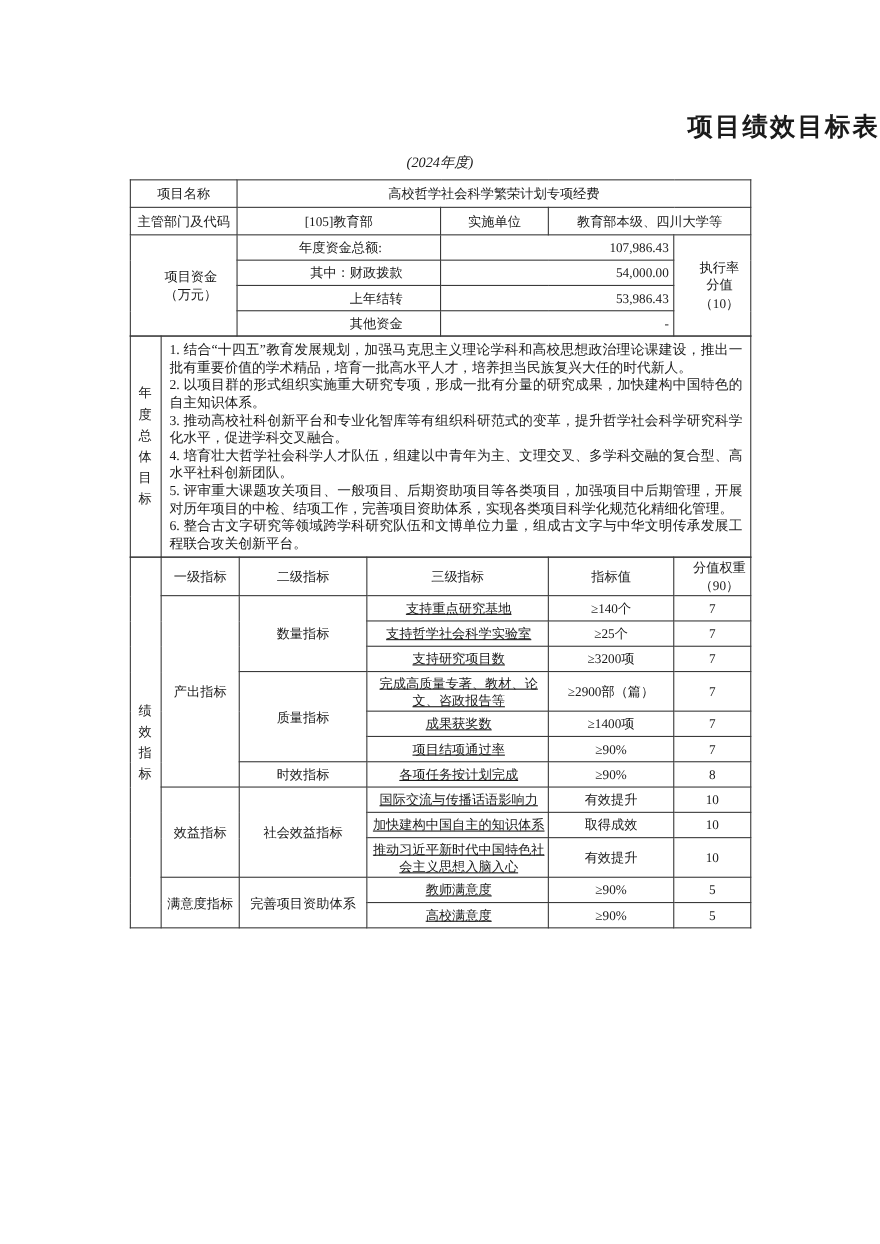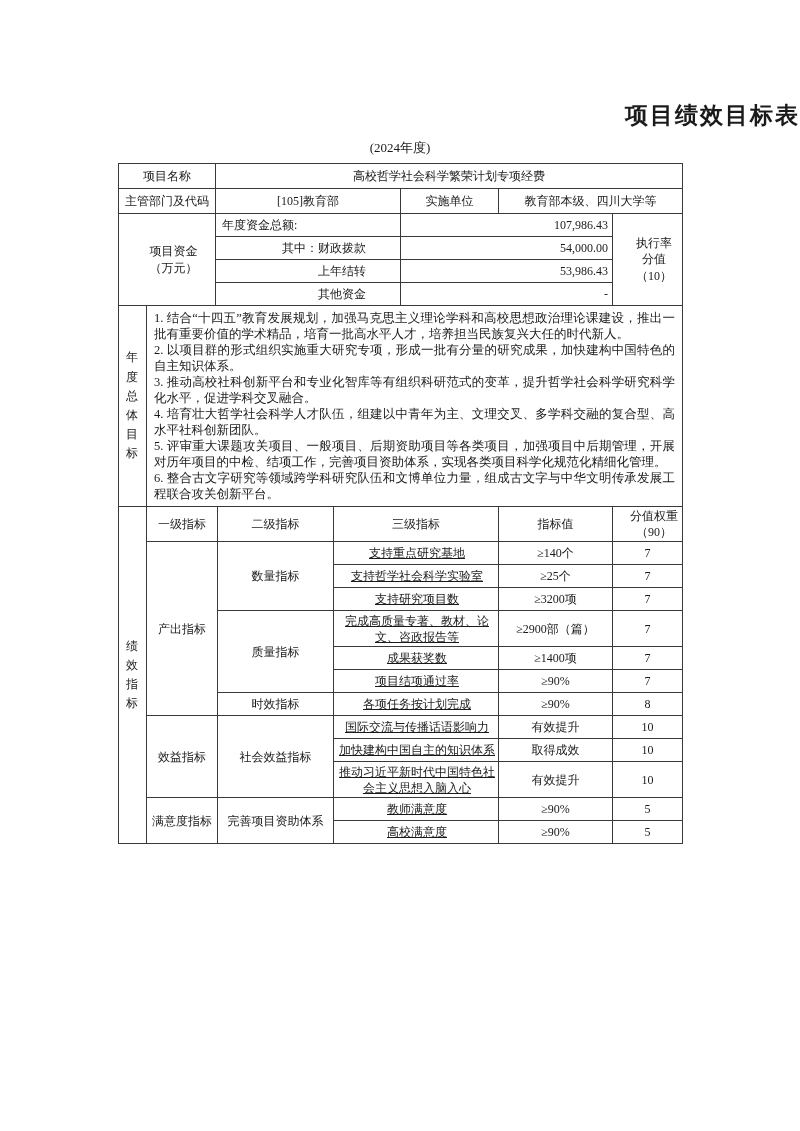--- a/index.html
+++ b/index.html
@@ -1,27 +1,27 @@
 <!DOCTYPE html>
 <html><head>
 <meta charset="utf-8">
 <style>
   html,body{margin:0;padding:0;background:#fff;}
   .page{position:relative;width:800px;height:1131px;background:#ffffff;overflow:hidden;
         font-family:"Liberation Serif","DejaVu Serif",serif;color:#1a1a1a;}
   .doc-title{position:absolute;top:100px;left:0;width:100%;text-align:right;
              font-size:23px;font-weight:bold;letter-spacing:2px;}
-  .doc-subtitle{position:absolute;top:139px;left:0;width:100%;text-align:center;font-size:13px;}
+  .doc-subtitle{position:absolute;top:139px;left:0;width:100%;text-align:center;font-size:13px;font-style:italic;}
   .table-stack{position:absolute;left:118px;top:163px;width:564px;}
   table{border-collapse:collapse;table-layout:fixed;width:564px;}
   table+table{margin-top:-1px;}
   td{border:1px solid #3a3a3a;font-size:12px;line-height:1.35;padding:1px 3px;
      text-align:center;vertical-align:middle;overflow:hidden;}
   .h25{height:25px;} .h23{height:23px;} .hh{height:32px;} .r1{height:23px;} .r2{height:36px;}
-  .al{text-align:left;padding-left:6px;margin-left:20px;}
+  .al{text-align:center;padding-left:6px;margin-left:20px;}
   .ar{text-align:right;padding-right:4px;}
   .arpad{text-align:right;padding-right:34px;}
   .preline{white-space:pre-line;padding-left:16px;}
   .vert{width:13px;margin:4px auto;word-break:break-all;line-height:1.6;text-align:left;}
   .goals-cell{text-align:left;vertical-align:middle;padding:4px 7px;}
   .goals-cell .goal{font-size:12.5px;line-height:16px;text-align:justify;}
   .name-cell{text-align:center;padding-left:5px;text-decoration:underline;}
   .page-number{position:absolute;top:1032px;left:0;width:100%;text-align:center;font-size:12px;}
 </style>
 </head>

